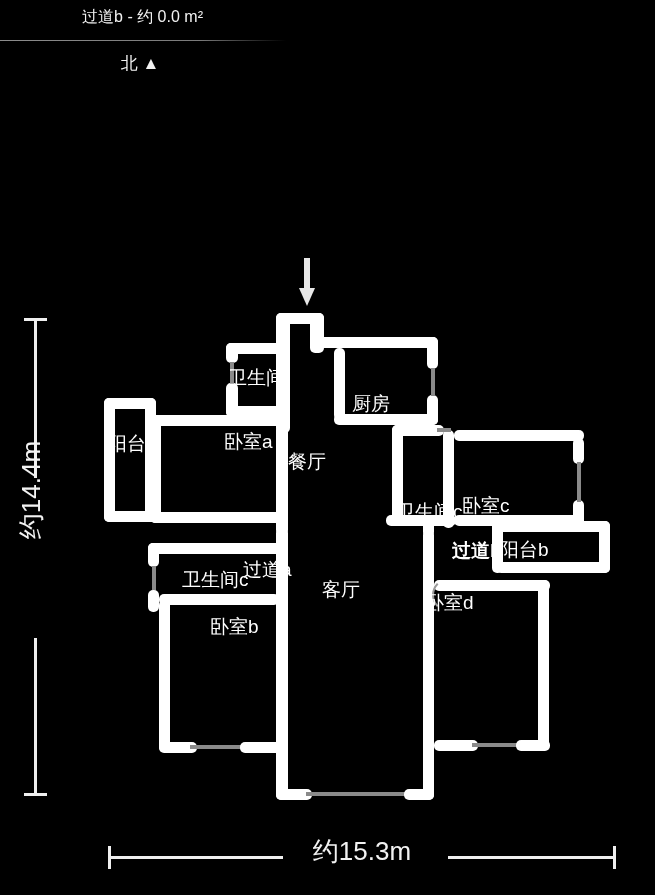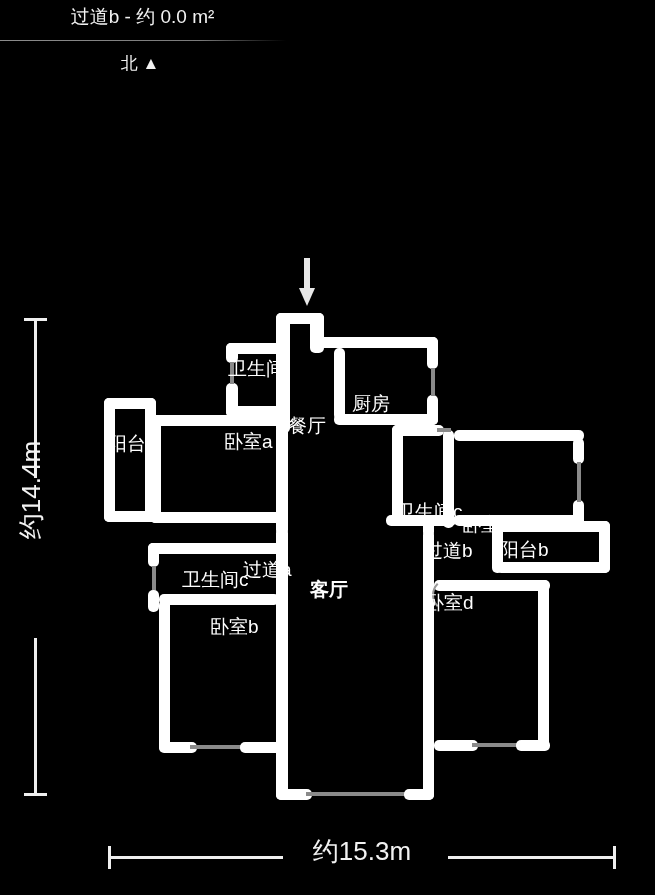--- a/index.html
+++ b/index.html
@@ -21,21 +21,21 @@
   #header-bar {
     position: absolute;
     left: 0; top: 0;
     width: 655px; height: 38px;
   }
   #header-title {
     position: absolute;
     left: 0; top: 5px;
     width: 285px;
     text-align: center;
-    font-size: 19px;
+    font-size: 16px;
     line-height: 24px;
     color: #f2f2f2;
     white-space: nowrap;
   }
   #header-divider {
     position: absolute;
     left: 0; top: 40px;
     width: 286px; height: 1px;
     background: linear-gradient(to right, #8c8c8c 0%, #7a7a7a 70%, #000000 100%);
   }
@@ -260,31 +260,31 @@
   <div class="wall" style="left:423px;top:515px;width:11px;height:22px;"></div>
 
   <div class="wall" style="left:434px;top:580px;width:116px;height:11px;"></div>
   <div class="wall" style="left:538px;top:580px;width:11px;height:170px;"></div>
   <div class="wall" style="left:434px;top:740px;width:44px;height:11px;"></div>
   <div class="window" style="left:472px;top:743px;width:50px;height:4px;"></div>
   <div class="wall" style="left:516px;top:740px;width:34px;height:11px;"></div>
   <div class="door-arc" style="left:432px;top:578px;width:30px;height:30px;border-top-color:transparent;border-right-color:transparent;border-bottom-color:transparent;"></div>
 
   <div class="room-label" style="left:108px;top:432px;">阳台a</div>
-  <div class="room-label" style="left:228px;top:357px;">卫生间</div>
+  <div class="room-label" style="left:228px;top:366px;">卫生间</div>
   <div class="room-label" style="left:224px;top:430px;">卧室a</div>
-  <div class="room-label" style="left:288px;top:414px;font-family:Liberation Serif, serif;">餐厅</div>
+  <div class="room-label" style="left:288px;top:450px;font-family:Liberation Serif, serif;">餐厅</div>
   <div class="room-label" style="left:352px;top:392px;">厨房</div>
   <div class="room-label" style="left:182px;top:568px;">卫生间c</div>
   <div class="room-label" style="left:243px;top:558px;">过道a</div>
   <div class="room-label" style="left:210px;top:615px;text-align:right;">卧室b</div>
-  <div class="room-label" style="left:310px;top:578px;font-weight:bold;">客厅</div>
+  <div class="room-label" style="left:322px;top:578px;">客厅</div>
   <div class="room-label" style="left:396px;top:500px;">卫生间c</div>
-  <div class="room-label" style="left:462px;top:513px;">卧室c</div>
-  <div class="room-label" style="left:424px;top:539px;">过道b</div>
+  <div class="room-label" style="left:462px;top:494px;">卧室c</div>
+  <div class="room-label" style="left:452px;top:539px;font-weight:bold;">过道b</div>
   <div class="room-label" style="left:500px;top:538px;">阳台b</div>
   <div class="room-label" style="left:425px;top:591px;">卧室d</div>
 </div>
 
 <div id="dim-vertical">
   <div class="bar"></div>
   <div class="cap-top"></div>
   <div class="cap-bottom"></div>
   <div class="gap"></div>
 </div>

